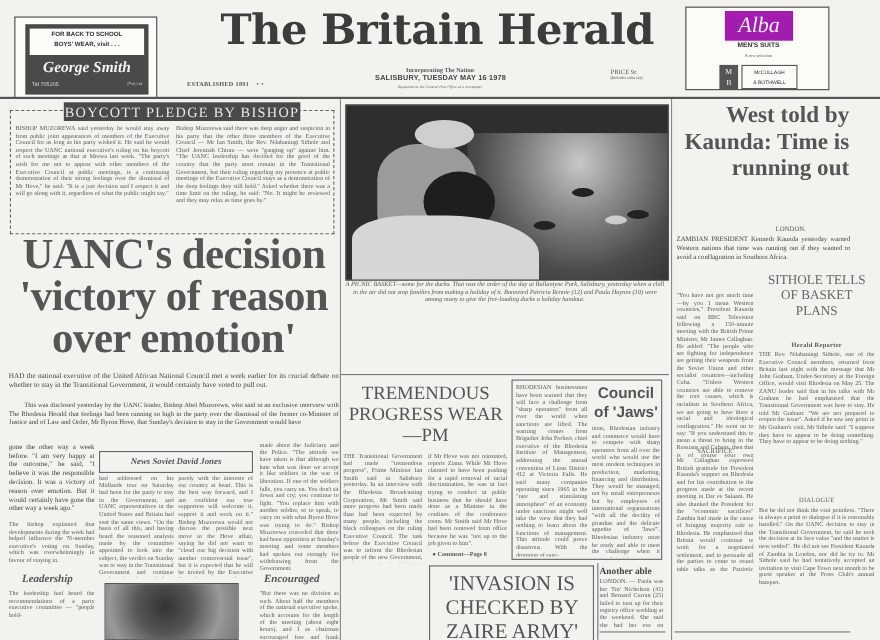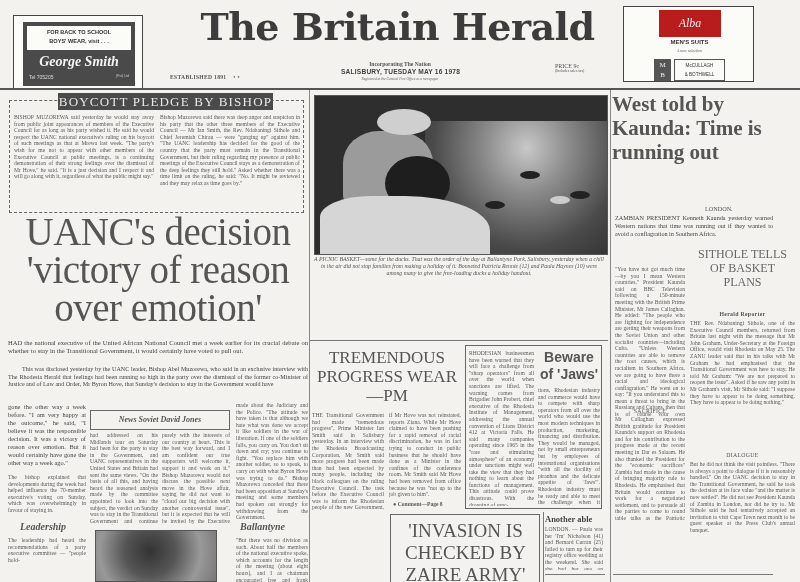--- a/index.html
+++ b/index.html
@@ -20,31 +20,31 @@
   .masthead-title { left: 195px; top: 4px; width: 405px; text-align: center; font-family: "DejaVu Serif", serif; font-weight: bold; font-size: 38px; letter-spacing: -0.5px; color: #3c3c3c; white-space: nowrap; }
   .est { left: 170px; top: 74px; font-size: 5.6px; font-weight: bold; color: #555; letter-spacing: 0.3px; }
   .dots { font-size: 6px; color: #777; }
   .incorp { left: 330px; top: 61px; width: 140px; text-align: center; font-size: 5.6px; font-weight: bold; color: #555; }
   .dateline { left: 318px; top: 68px; width: 165px; text-align: center; font-family: "Liberation Sans", sans-serif; font-size: 6.6px; font-weight: bold; color: #444; letter-spacing: 0.2px; }
   .registered { left: 330px; top: 77px; width: 140px; text-align: center; font-size: 3.6px; color: #666; font-style: italic; }
   .price { left: 555px; top: 63px; width: 60px; font-size: 6px; color: #555; }
   .price .p2 { font-size: 3.8px; display: block; }
 
   .ad-alba { left: 623px; top: 6px; width: 131px; height: 76px; border: 1px solid #444; background: #fbfbf8; }
-  .alba-logo { position: absolute; left: 35px; top: 3px; width: 62px; height: 27px; background: #b91c1c; color: #eee; font-family: "Liberation Serif", serif; font-style: italic; font-size: 12px; text-align: center; line-height: 27px; }
+  .alba-logo { position: absolute; left: 35px; top: 3px; width: 62px; height: 27px; background: #a21caf; color: #eee; font-family: "Liberation Serif", serif; font-style: italic; font-size: 20px; text-align: center; line-height: 27px; }
   .alba-suits { position: absolute; left: 0; top: 32px; width: 131px; text-align: center; font-family: "Liberation Sans", sans-serif; font-weight: bold; font-size: 6px; color: #333; }
   .alba-new { position: absolute; left: 0; top: 41px; width: 131px; text-align: center; font-size: 4px; color: #555; font-style: italic; }
   .mb-box { position: absolute; left: 30px; top: 52px; width: 17px; height: 22px; background: #555; color: #eee; font-size: 7px; line-height: 10px; text-align: center; padding-top: 1px; }
   .mcb-box { position: absolute; left: 50px; top: 52px; width: 51px; height: 22px; border: 1px solid #555; font-family: "Liberation Sans", sans-serif; font-size: 4.6px; line-height: 9px; text-align: center; color: #333; padding-top: 1px; }
 
   
   .boycott { left: 9px; top: 100px; width: 295px; height: 113px; border: 1px dashed #666; }
   .boycott-head { left: 58px; top: 93px; width: 215px; height: 17px; background: #4a4a4a; color: #e8e8e8; font-family: "Liberation Serif", serif; font-size: 13px; letter-spacing: 1.2px; text-align: center; line-height: 17px; }
 
-  .uanc-head { left: 8px; top: 213px; width: 300px; font-family: "Liberation Serif", serif; font-weight: normal; font-size: 39px; line-height: 38px; color: #555; text-align: center; letter-spacing: -0.5px; }
+  .uanc-head { left: 8px; top: 213px; width: 300px; font-family: "Liberation Serif", serif; font-weight: bold; font-size: 39px; line-height: 38px; color: #555; text-align: center; letter-spacing: -0.5px; }
 
   .lead { font-size: 6.6px; line-height: 8.3px; color: #444; }
 
   .news-editor { left: 90px; top: 410px; width: 140px; height: 20px; border: 1px solid #666; font-style: italic; font-weight: bold; font-size: 8px; text-align: center; line-height: 18px; color: #555; }
 
   .leadership { left: 20px; top: 544px; font-style: italic; font-weight: bold; font-size: 10px; color: #555; }
   .encouraged { left: 222px; top: 524px; font-style: italic; font-weight: bold; font-size: 10px; color: #555; }
   .photo-small { left: 95px; top: 530px; width: 122px; height: 52px; border: 1px solid #555; background: radial-gradient(circle at 45% 40%, #333 0%, #555 35%, #999 70%, #777 100%); }
 
   
@@ -60,21 +60,21 @@
 
   .tremendous { left: 312px; top: 348px; width: 150px; text-align: center; font-family: "Liberation Serif", serif; font-size: 17px; line-height: 19px; color: #555; }
 
   .beware-box { left: 465px; top: 345px; width: 137px; height: 164px; border: 1px solid #666; }
   .beware-head { left: 538px; top: 349px; width: 62px; font-family: "Liberation Sans", sans-serif; font-weight: bold; font-size: 14px; line-height: 17px; color: #555; text-align: center; }
 
   .invasion-box { left: 390px; top: 514px; width: 150px; height: 68px; border: 1px solid #666; border-bottom: none; }
   .invasion { left: 393px; top: 520px; width: 145px; text-align: center; font-family: "Liberation Serif", serif; font-size: 19px; line-height: 22px; color: #555; }
   .another-loser { left: 545px; top: 514px; font-weight: bold; font-size: 8.5px; color: #444; }
 
-  .west-head { left: 612px; top: 92px; width: 160px; font-family: "Liberation Serif", serif; font-weight: bold; font-size: 21px; line-height: 24px; color: #555; }
+  .west-head { left: 612px; top: 92px; width: 160px; font-family: "Liberation Serif", serif; font-weight: bold; font-size: 21px; line-height: 24px; color: #555; text-align: right; }
   .sithole { left: 690px; top: 247px; width: 105px; text-align: center; font-family: "Liberation Serif", serif; font-size: 12px; line-height: 14px; color: #666; }
   .subhead { font-size: 5.8px; letter-spacing: 0.3px; color: #555; text-align: center; }
 </style>
 </head>
 <body>
 
 <div class="abs ad-george">
   <div class="inner">
     <div class="top">
       <div>FOR BACK TO SCHOOL</div>
@@ -123,21 +123,21 @@
 
 <div class="abs body-text" style="left:8px;top:403px;width:78px;height:70px;font-size:6.4px;line-height:8px;color:#444;">gone the other way a week before. "I am very happy at the outcome," he said, "I believe it was the responsible decision. It was a victory of reason over emotion. But it would certainly have gone the other way a week ago."</div>
 <div class="abs body-text" style="left:8px;top:474px;width:78px;height:46px;">The bishop explained that developments during the week had helped influence the 70-member executive's voting on Sunday, which was overwhelmingly in favour of staying in.</div>
 <div class="abs leadership" style="top:521px;">Leadership</div>
 <div class="abs body-text" style="left:8px;top:537px;width:78px;height:45px;">The leadership had heard the recommendations of a party executive committee — "people hold-</div>
 
 <div class="abs news-editor">News Soviet David Jones</div>
 <div class="abs body-text" style="left:90px;top:432px;width:68px;height:93px;">had addressed on his Midlands tour on Saturday had been for the party to stay in the Government, and UANC representatives in the United States and Britain had sent the same views. "On the basis of all this, and having heard the reasoned analysis made by the committee appointed to look into the subject, the verdict on Sunday was to stay in the Transitional Government and continue working for what we believe in, despite what has happened. "The decision was taken</div>
 <div class="abs body-text" style="left:162px;top:432px;width:68px;height:93px;">purely with the interests of our country at heart. This is the best way forward, and I am confident our true supporters will welcome it, support it and work on it." Bishop Muzorewa would not discuss the possible next move in the Hove affair, saying he did not want to "cloud our big decision with another controversial issue", but it is expected that he will be invited by the Executive Council to name another co-Minister in place of Mr Hove, dismissed last month for remarks he</div>
 <div class="abs body-text" style="left:236px;top:402px;width:72px;height:118px;">made about the Judiciary and the Police. "The attitude we have taken is that although we hate what was done we accept it like soldiers in the war of liberation. If one of the soldiers falls, you carry on. You don't sit down and cry; you continue to fight. "You replace him with another soldier, so to speak, to carry on with what Byron Hove was trying to do." Bishop Muzorewa conceded that there had been opposition at Sunday's meeting and some members had spoken out strongly for withdrawing from the Government.</div>
-<div class="abs encouraged" style="left:240px;top:521px;">Ballantyne</div>
+<div class="abs encouraged" style="left:240px;top:521px;">Encouraged</div>
 <div class="abs body-text" style="left:236px;top:537px;width:72px;height:45px;">"But there was no division as such. About half the members of the national executive spoke, which accounts for the length of the meeting (about eight hours), and I as chairman encouraged free and frank debate."</div>
 <div class="abs photo-small"></div>
 
 <div class="rule" style="left:309px;top:90px;width:1px;height:492px;background:#888;"></div>
 
 <div class="abs main-photo">
   <div class="water"></div>
   <div class="duck" style="left:205px;top:75px;"></div>
   <div class="duck" style="left:235px;top:100px;background:#ccc;"></div>
   <div class="duck" style="left:170px;top:105px;"></div>
@@ -151,21 +151,21 @@
 
 <div class="rule" style="left:310px;top:340px;width:298px;height:1px;background:#777;"></div>
 
 <div class="abs tremendous">TREMENDOUS PROGRESS WEAR—PM</div>
 <div class="abs body-text" style="left:312px;top:412px;width:72px;height:100px;">THE Transitional Government had made "tremendous progress", Prime Minister Ian Smith said in Salisbury yesterday. In an interview with the Rhodesia Broadcasting Corporation, Mr Smith said more progress had been made than had been expected by many people, including the black colleagues on the ruling Executive Council. The task before the Executive Council was to inform the Rhodesian people of the new Government, as they were "in the dark", Mr Smith said. The Hove affair had not helped the Salisbury Agreement. Public statements by Mr Byron Hove, the former co-Minister of Justice, and of Law and Order,</div>
 <div class="abs body-text" style="left:389px;top:412px;width:72px;height:88px;">if Mr Hove was not reinstated, reports Ziana. While Mr Hove claimed to have been pushing for a rapid removal of racial discrimination, he was in fact trying to conduct in public business that he should have done as a Minister in the confines of the conference room. Mr Smith said Mr Hove had been removed from office because he was "not up to the job given to him".</div>
 <div class="abs body-text" style="left:393px;top:501px;width:72px;height:8px;font-weight:bold;">● Comment—Page 8</div>
 
 <div class="abs beware-box"></div>
 <div class="abs body-text" style="left:469px;top:350px;width:65px;height:156px;">RHODESIAN businessmen have been warned that they will face a challenge from "sharp operators" from all over the world when sanctions are lifted. The warning comes from Brigadier John Probert, chief executive of the Rhodesia Institute of Management, addressing the annual convention of Lions District 412 at Victoria Falls. He said many companies operating since 1965 in the "rare and stimulating atmosphere" of an economy under sanctions might well take the view that they had nothing to learn about the functions of management. This attitude could prove disastrous. With the dropping of sanc-</div>
-<div class="abs beware-head">Beware of 'Jaws'</div>
+<div class="abs beware-head">Council of 'Jaws'</div>
 <div class="abs body-text" style="left:538px;top:387px;width:62px;height:120px;">tions, Rhodesian industry and commerce would have to compete with sharp operators from all over the world who would use the most modern techniques in production, marketing, financing and distribution. They would be managed, not by small entrepreneurs but by employees of international organisations "with all the docility of piranhas and the delicate appetite of 'Jaws'". Rhodesian industry must be ready and able to meet the challenge when it comes, he said.</div>
 
 <div class="abs invasion-box"></div>
 <div class="abs invasion">'INVASION IS CHECKED BY ZAIRE ARMY'</div>
 
 <div class="abs another-loser">Another able</div>
 <div class="abs body-text" style="left:545px;top:526px;width:58px;height:44px;">LONDON. — Paula was her 'I'm' Nicholson (41) and Bernard Curran (25) failed to turn up for their registry office wedding at the weekend. She said she had her eye on another man — "a little more mature".—Herald Bureau.</div>
 <div class="rule" style="left:543px;top:512px;width:1px;height:70px;background:#777;"></div>
 <div class="rule" style="left:545px;top:574px;width:60px;height:1px;background:#777;"></div>
 

